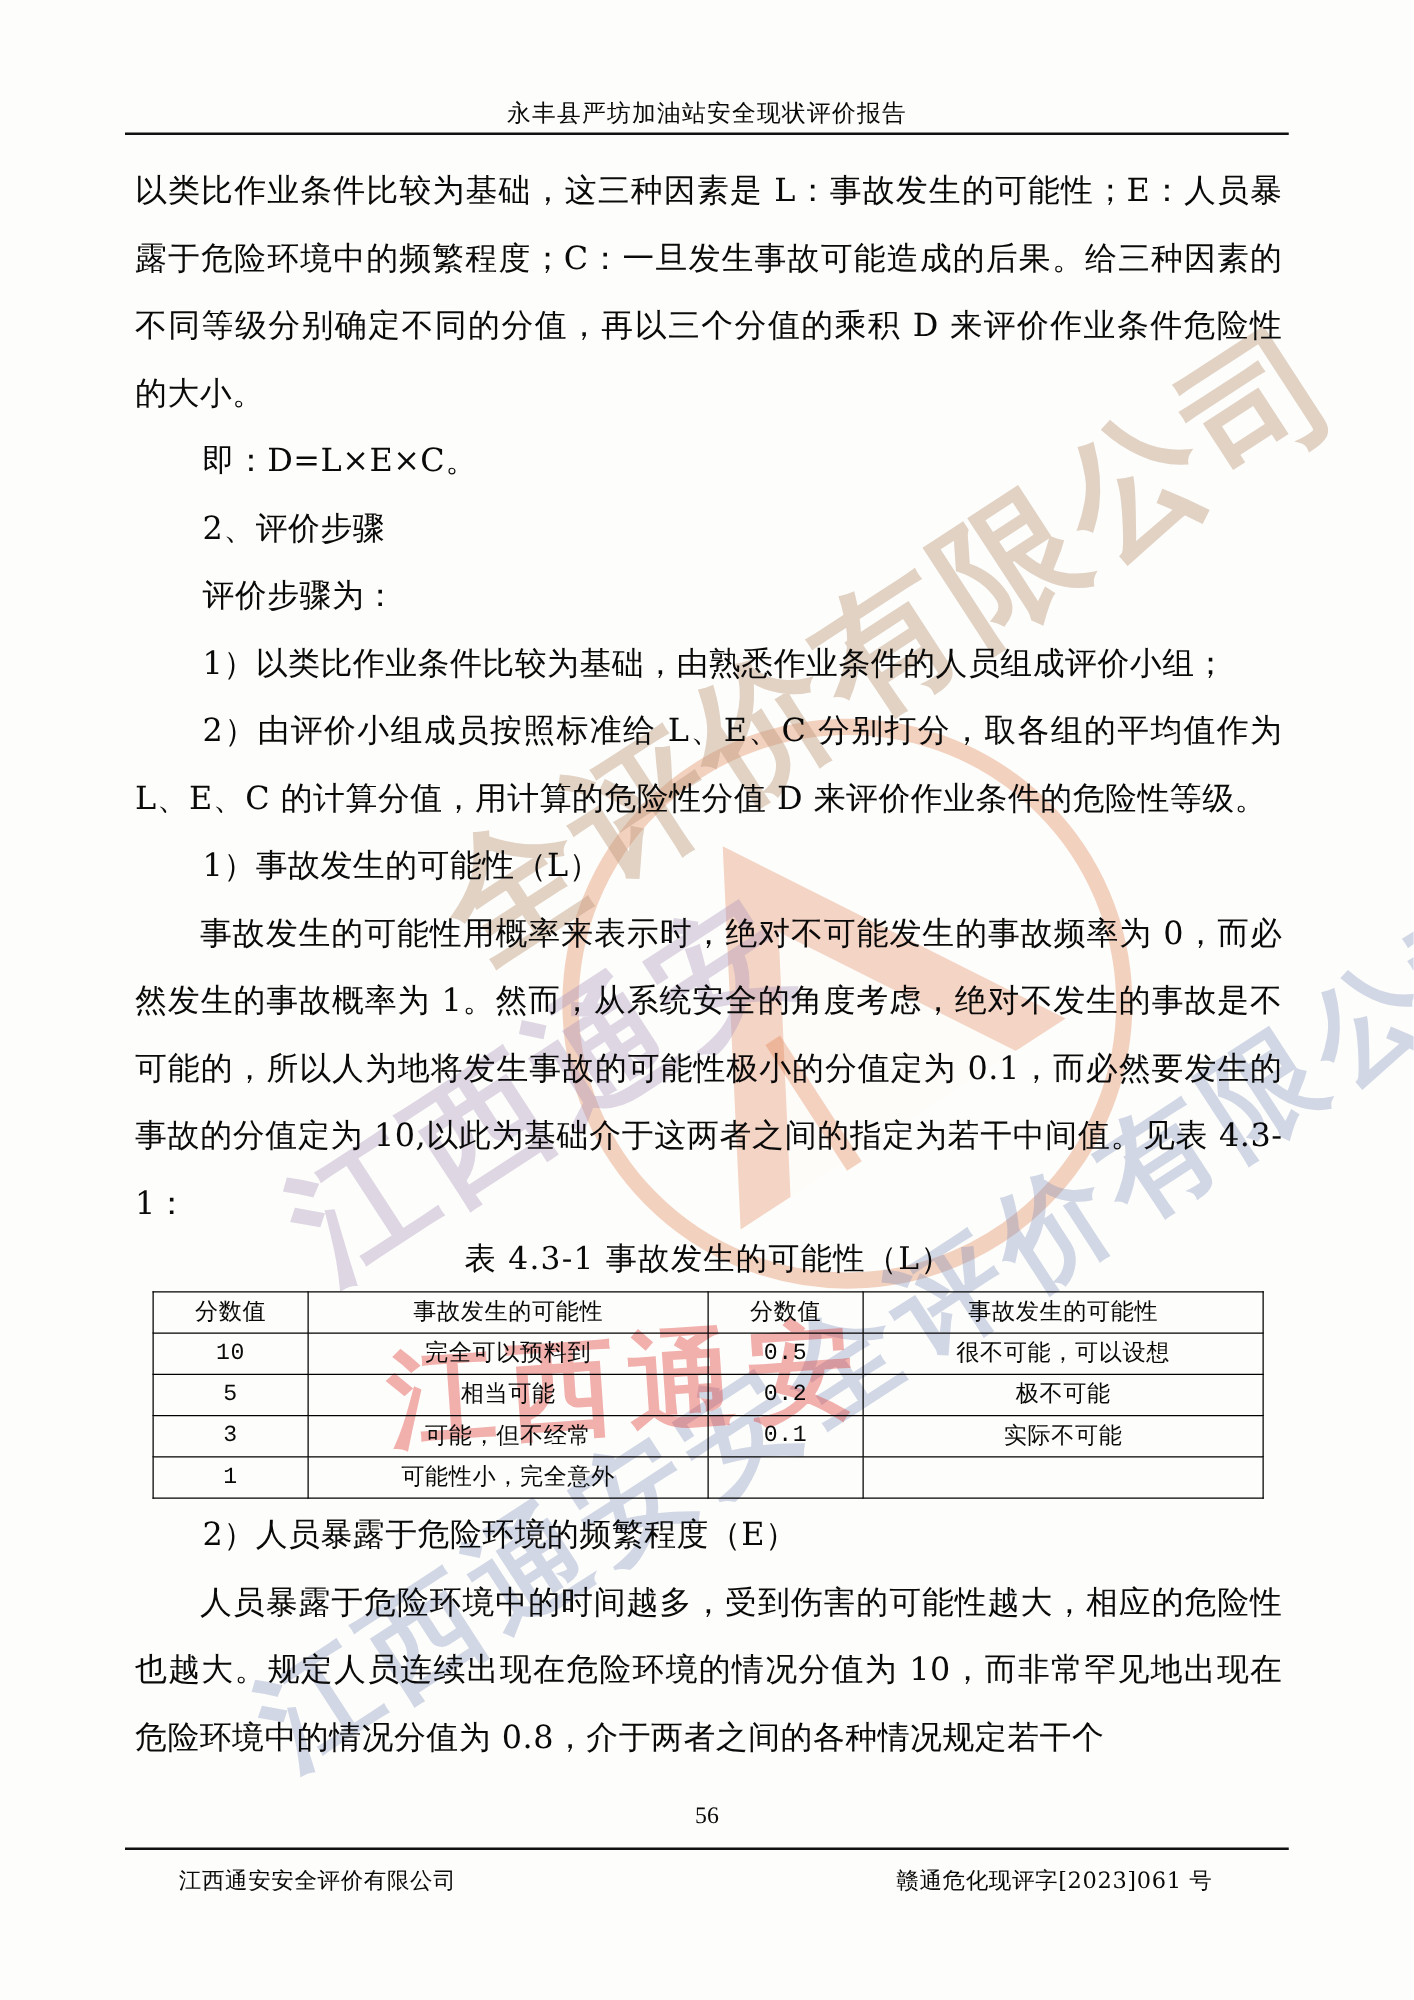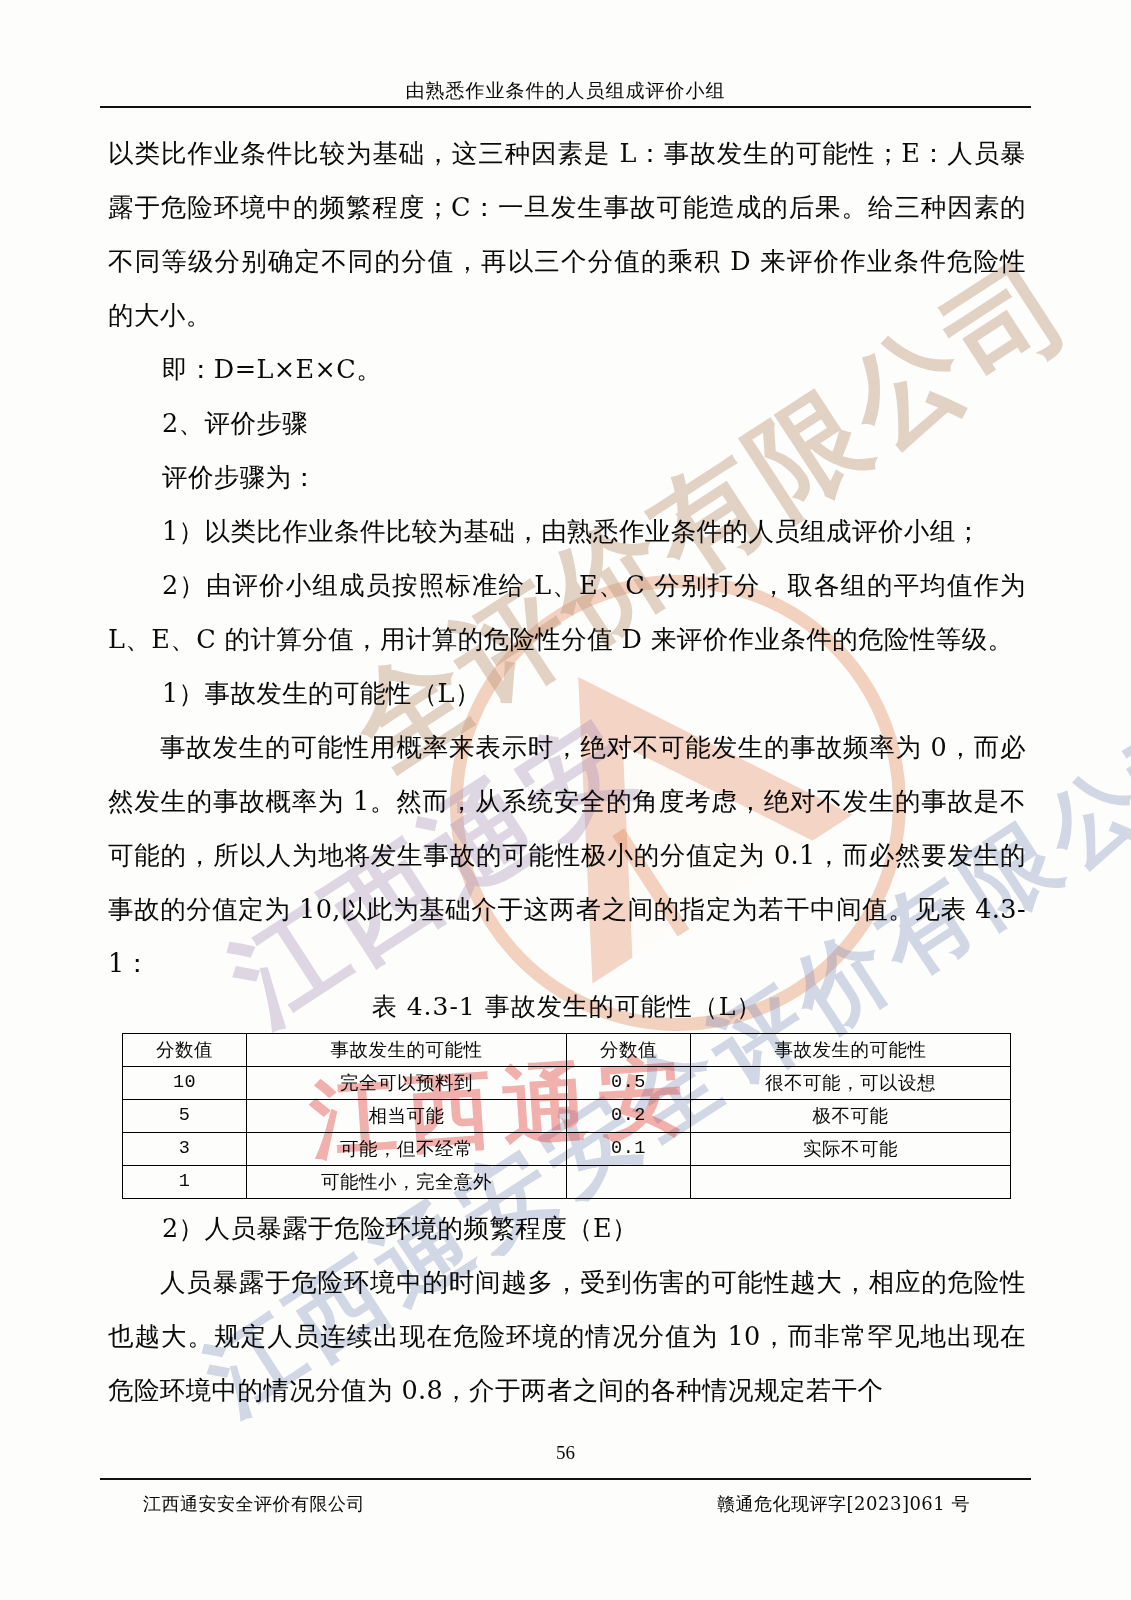--- a/index.html
+++ b/index.html
@@ -239,21 +239,21 @@
       <div class="wm-bar"></div>
       <div class="wm-text wm-a">江西通安</div>
       <div class="wm-text wm-b">全评价有限公司</div>
     </div>
     <div class="wm-blue">江西通安安全评价有限公司</div>
     <div class="wm-red">江西通安</div>
   </div>
 
   <div class="content">
 
-    <div class="hdr">由熟悉作业条件的人员组成评价小组</div>
+    <div class="hdr">永丰县严坊加油站安全现状评价报告</div>
     <div class="hdr-rule"></div>
 
     <div class="body">
       <p class="noind">以类比作业条件比较为基础，这三种因素是 L：事故发生的可能性；E：人员暴露于危险环境中的频繁程度；C：一旦发生事故可能造成的后果。给三种因素的不同等级分别确定不同的分值，再以三个分值的乘积 D 来评价作业条件危险性的大小。</p>
       <p class="ind2">即：D=L×E×C。</p>
       <p class="ind2">2、评价步骤</p>
       <p class="ind2">评价步骤为：</p>
       <p class="ind2">1）以类比作业条件比较为基础，由熟悉作业条件的人员组成评价小组；</p>
       <p class="ind2">2）由评价小组成员按照标准给 L、E、C 分别打分，取各组的平均值作为 L、E、C 的计算分值，用计算的危险性分值 D 来评价作业条件的危险性等级。</p>
       <p class="ind2">1）事故发生的可能性（L）</p>

